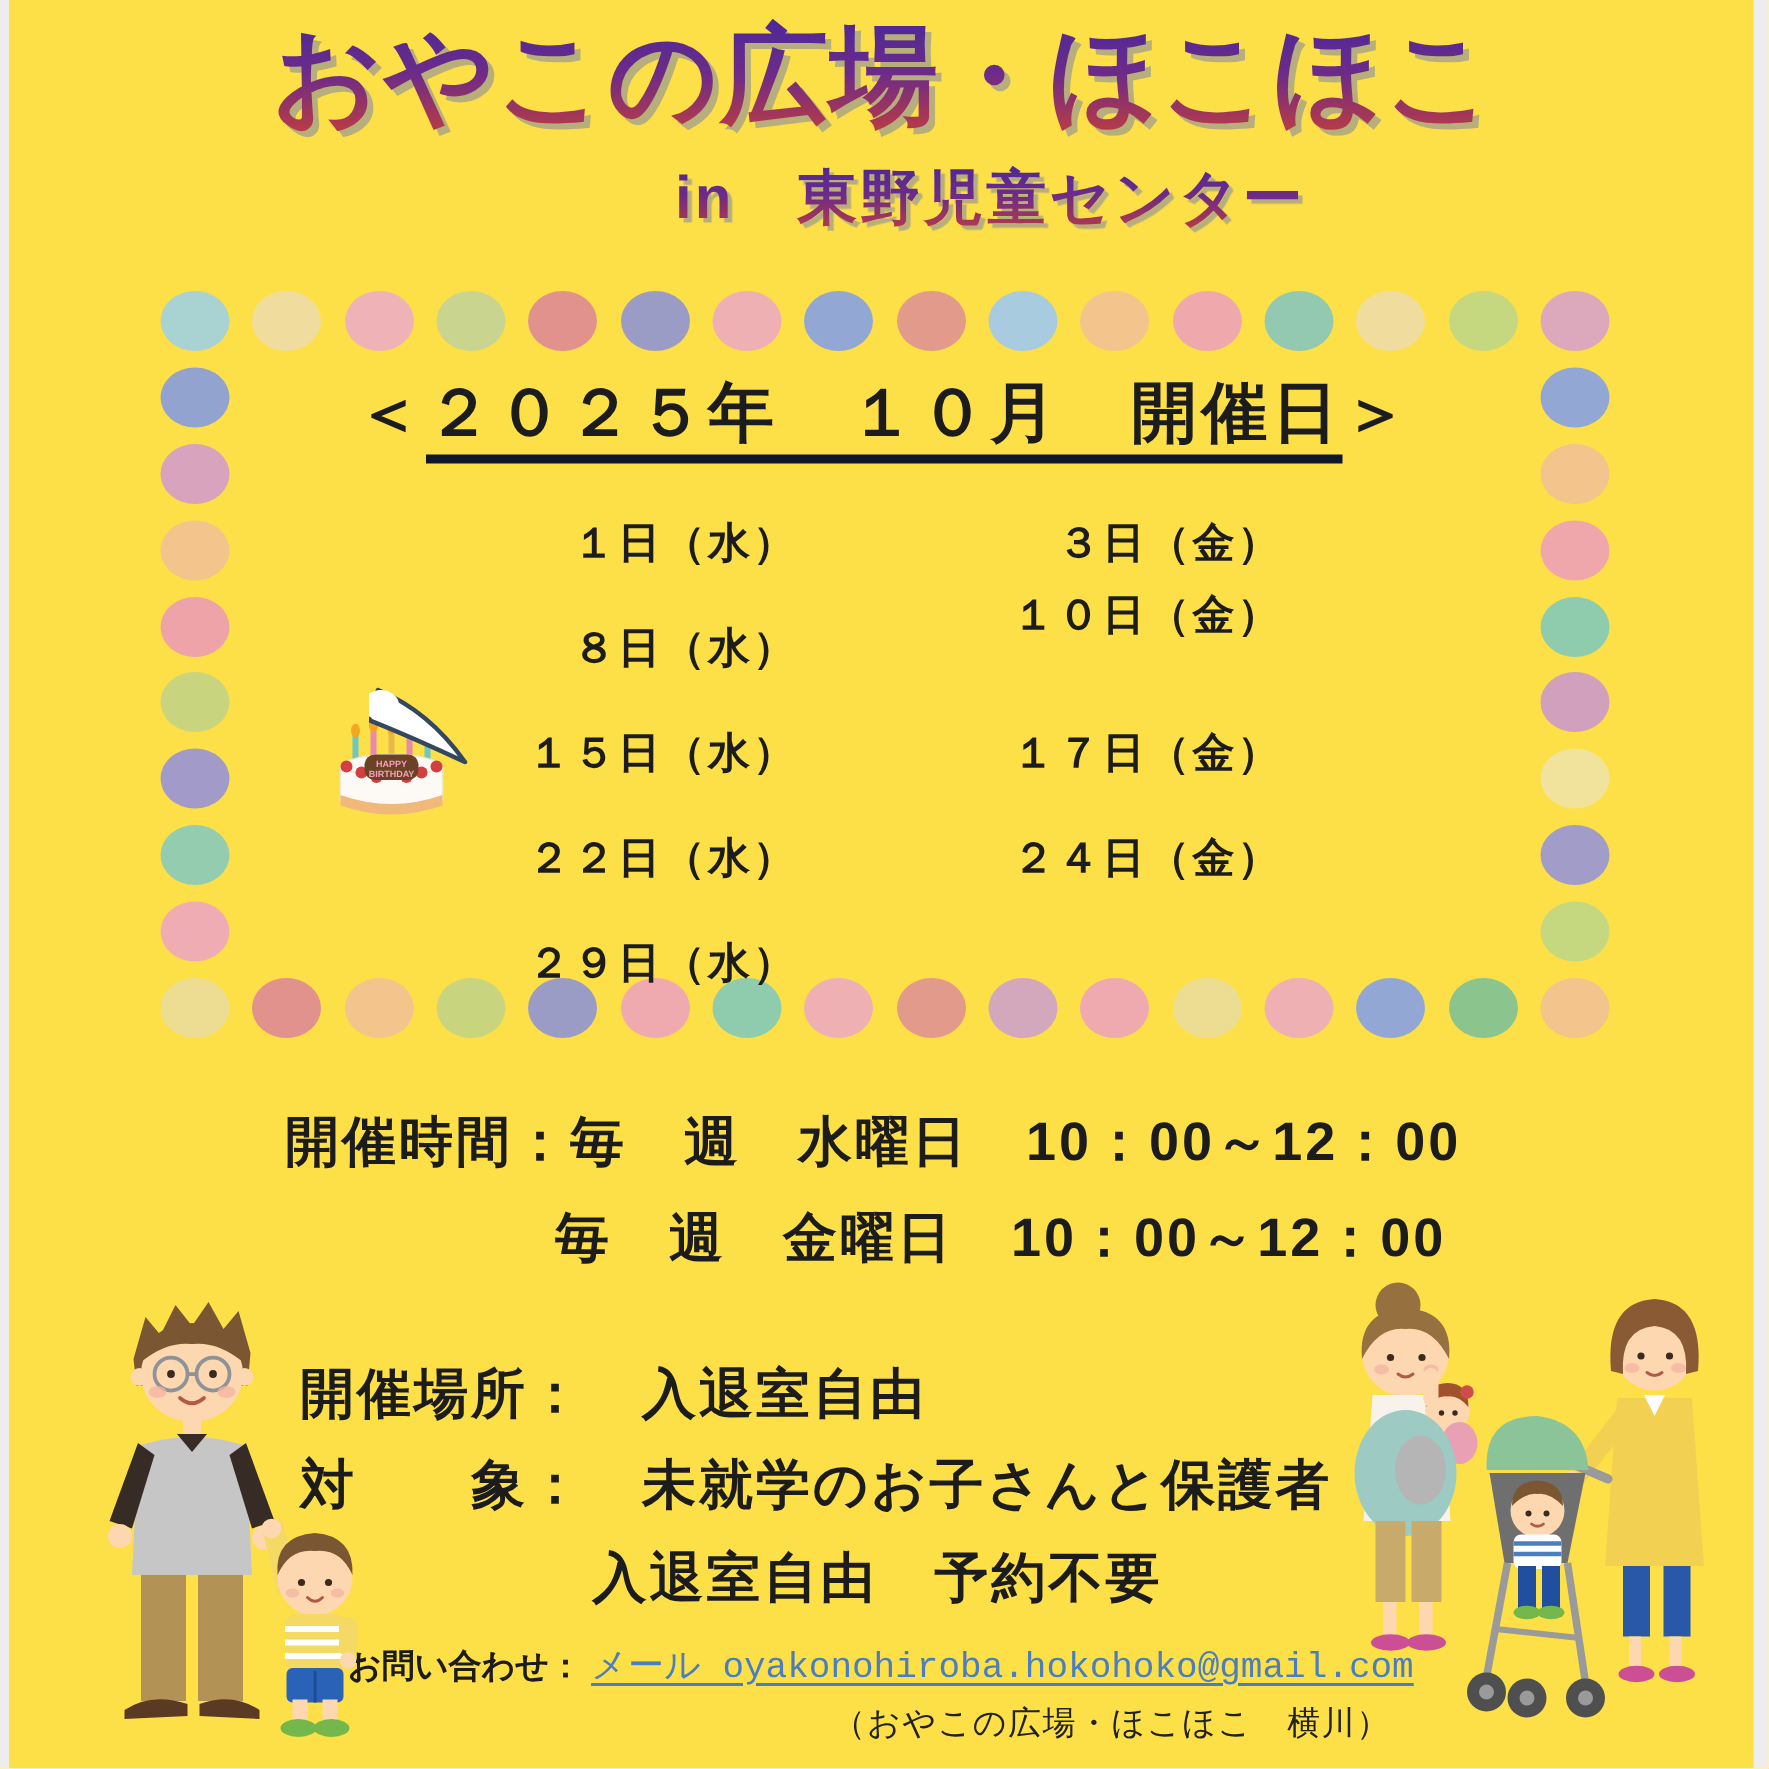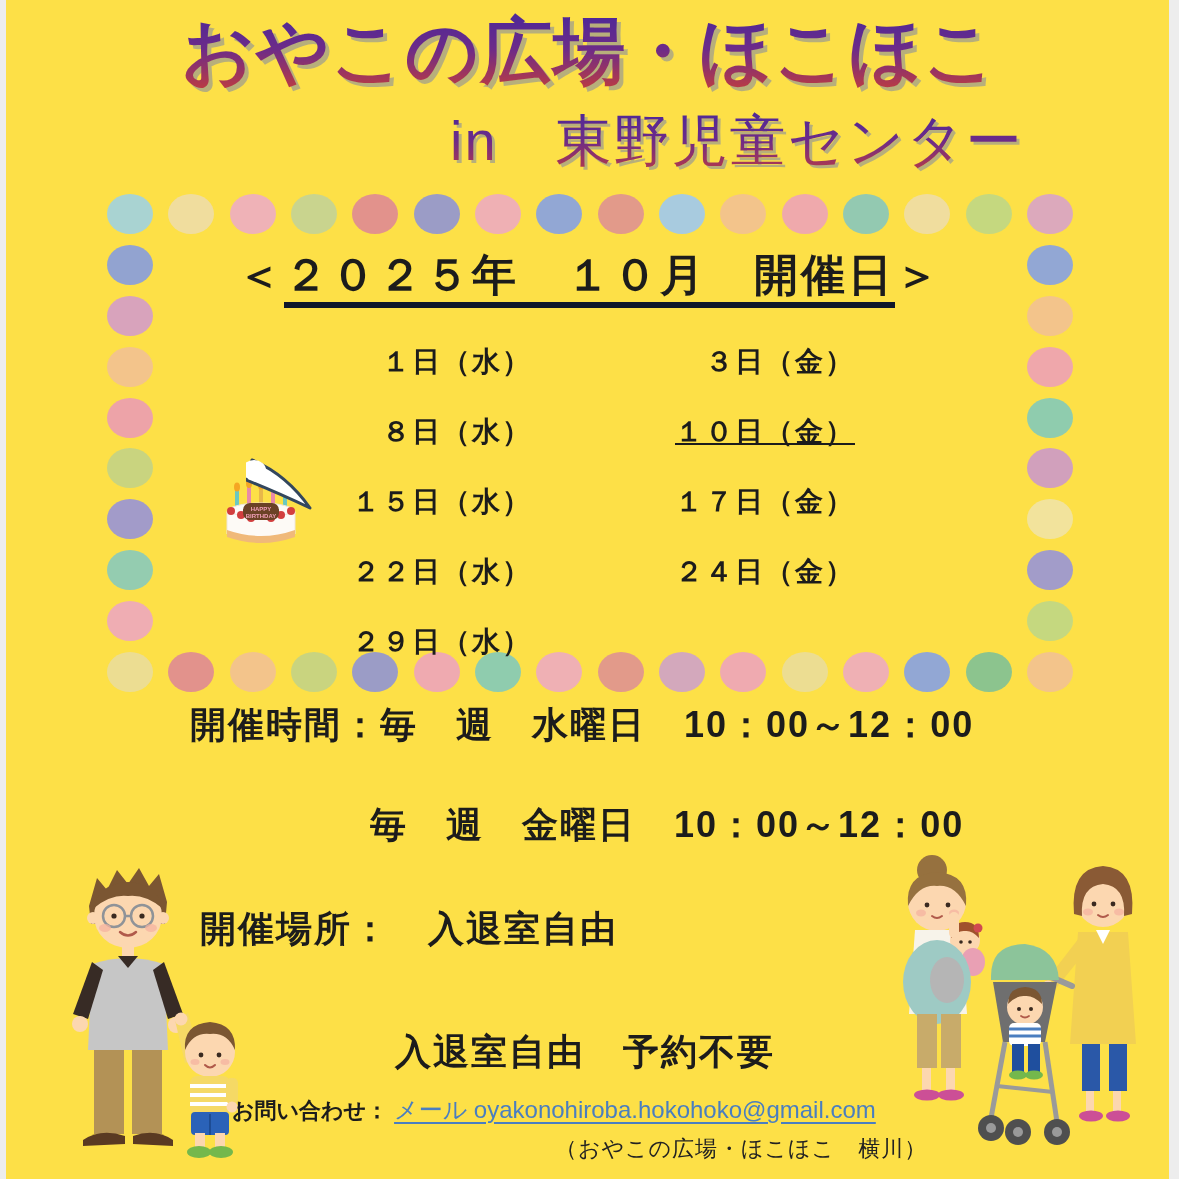--- a/index.html
+++ b/index.html
@@ -16,21 +16,21 @@
   .title-main{
     font-size:72px;font-weight:bold;letter-spacing:1px;line-height:1.25;
     background:linear-gradient(180deg,#46289c 0%,#6d2b88 48%,#c23d3d 96%);
     -webkit-background-clip:text;background-clip:text;color:transparent;
     -webkit-text-fill-color:transparent;
     filter:drop-shadow(4px 4px 0 rgba(125,135,165,.55));
     display:inline-block;
   }
   .title-sub{
     position:absolute;left:450px;top:104px;
-    font-size:56px;font-weight:normal;letter-spacing:2px;
+    font-size:40px;font-weight:bold;letter-spacing:2px;
     background:linear-gradient(180deg,#46289c 0%,#6d2b88 48%,#c23d3d 96%);
     -webkit-background-clip:text;background-clip:text;color:transparent;
     -webkit-text-fill-color:transparent;
     filter:drop-shadow(3px 3px 0 rgba(125,135,165,.55));
   }
 
   
   .dot{position:absolute;width:46px;height:40px;border-radius:50%;}
 
   
@@ -47,21 +47,21 @@
     font-size:17px;line-height:1.35;color:#222;z-index:3;}
   .bubble-tail{position:absolute;left:246px;top:458px;z-index:4;}
 
   
   .txt{position:absolute;white-space:nowrap;font-weight:bold;}
   .time-line{font-size:36px;letter-spacing:2px;}
   .closed-note{font-size:23px;letter-spacing:1px;}
   .info-line{font-size:36px;letter-spacing:2px;}
   .contact-row{position:absolute;left:232px;top:1094px;display:flex;align-items:baseline;gap:6px;white-space:nowrap;}
   .contact-label{font-size:22px;font-weight:bold;}
-  .contact-link{font-size:24px;color:#4a7ec0;text-decoration:underline;text-underline-offset:4px;font-weight:normal;}
+  .contact-link{font-size:24px;color:#4a7ec0;text-decoration:underline;text-underline-offset:4px;font-weight:normal;font-family:Liberation Mono, monospace;}
   .attribution{position:absolute;left:555px;top:1134px;width:320px;text-align:center;
     font-size:22px;font-weight:normal;letter-spacing:1px;color:#222;white-space:nowrap;}
 
   svg text{font-family:"Liberation Sans",sans-serif;}
   .illus{position:absolute;}
 </style>
 </head>
 <body>
 
 <div class="page">
@@ -126,21 +126,21 @@
     </div>
 
   <div class="cal-heading">
     <span>＜</span><span class="u">２０２５年　１０月　開催日</span><span>＞</span>
   </div>
 
   <div id="date-list">
       <div class="date-cell" style="left: 250px; width: 282px; top: 343px;">１日（水）</div>
       <div class="date-cell" style="left: 560px; width: 295px; top: 343px;">３日（金）</div>
       <div class="date-cell" style="left: 250px; width: 282px; top: 413px;">８日（水）</div>
-      <div class="date-cell" style="left: 560px; width: 295px; top: 413px; text-decoration: underline;">１０日（金）</div>
+      <div class="date-cell" style="left: 560px; width: 295px; top: 391px;">１０日（金）</div>
       <div class="date-cell" style="left: 250px; width: 282px; top: 483px; font-family: Liberation Mono, monospace;">１５日（水）</div>
       <div class="date-cell" style="left: 560px; width: 295px; top: 483px;">１７日（金）</div>
       <div class="date-cell" style="left: 250px; width: 282px; top: 553px;">２２日（水）</div>
       <div class="date-cell" style="left: 560px; width: 295px; top: 553px;">２４日（金）</div>
       <div class="date-cell" style="left: 250px; width: 282px; top: 623px;">２９日（水）</div>
     </div>
 
   <svg class="bubble-tail" width="70" height="56" viewBox="0 0 70 56">
     <path d="M6 2 Q40 16 64 50 Q30 34 0 22 Z" fill="#ffffff" stroke="#33475e" stroke-width="3" stroke-linejoin="round"></path>
     <ellipse cx="8" cy="12" rx="12" ry="10" fill="#ffffff"></ellipse>
@@ -168,28 +168,29 @@
         <circle cx="33" cy="38" r="4"></circle>
       <circle cx="53" cy="38" r="4"></circle>
         <circle cx="63" cy="35" r="4"></circle>
         <circle cx="73" cy="31" r="4"></circle>
     </g>
     <rect x="25" y="23" width="36" height="17" rx="7" fill="#6b4226"></rect>
     <text x="43" y="31" font-size="6" font-weight="bold" fill="#f2a0b8" text-anchor="middle">HAPPY</text>
     <text x="43" y="38" font-size="6" font-weight="bold" fill="#f2a0b8" text-anchor="middle">BIRTHDAY</text>
   </svg>
 
-  <div class="txt time-line" style="left:190px;top:701px;text-align:right;">
+  <div class="txt time-line" style="left:190px;top:737px;text-align:right;">
     <span>開催時間：</span><span>毎　週　水曜日　10：00～12：00</span>
   </div>
   <div class="txt time-line" style="left:370px;top:801px;">
     <span>毎　週　金曜日　10：00～12：00</span>
   </div>
 
   <div class="txt info-line" style="left:200px;top:905px;">開催場所：　入退室自由</div>
+  <div class="txt info-line" style="left:200px;top:966px;">対　　象：　未就学のお子さんと保護者</div>
   <div class="txt info-line" style="left:395px;top:1028px;">入退室自由　予約不要</div>
 
   <div class="contact-row">
     <span class="contact-label">お問い合わせ：</span>
     <a class="contact-link" href="#">メール oyakonohiroba.hokohoko@gmail.com</a>
   </div>
   <div class="attribution">（おやこの広場・ほこほこ　横川）</div>
 
   <svg class="illus" style="left:35px;top:862px;" width="220" height="300" viewBox="0 0 220 300">
 

